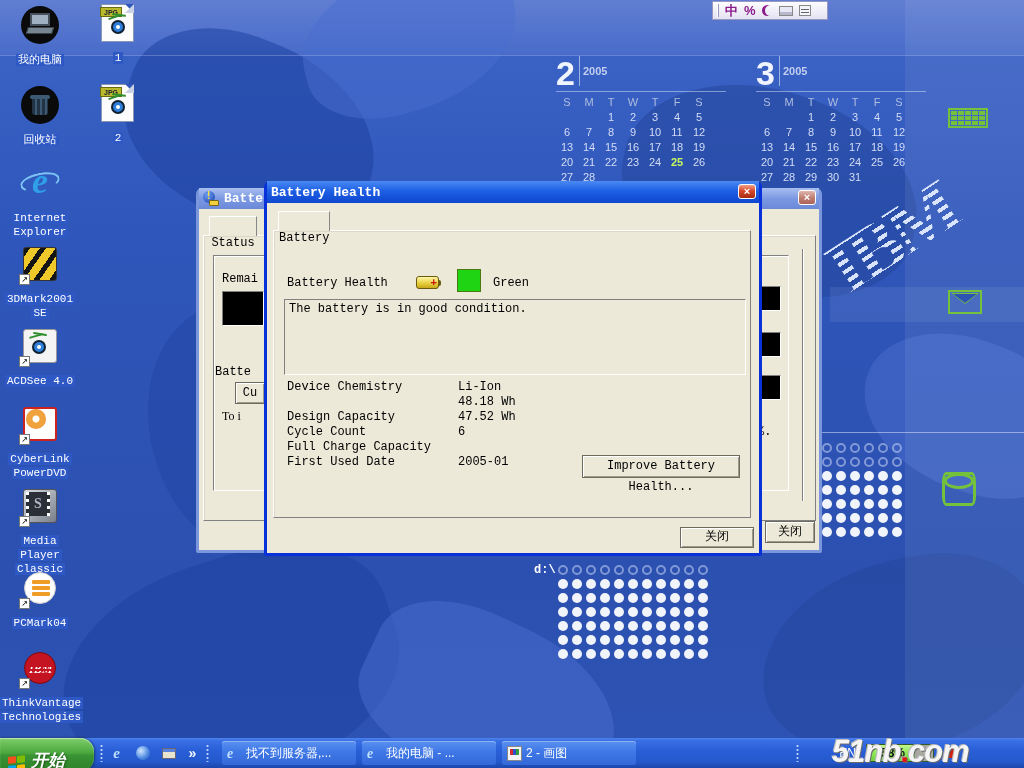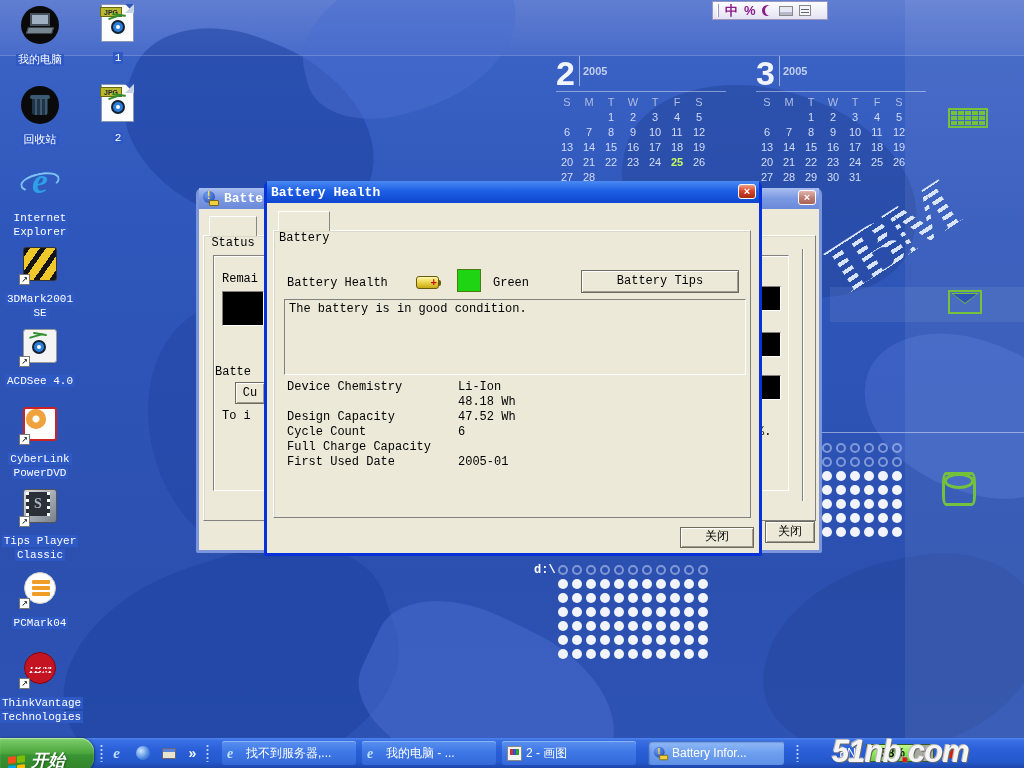--- a/index.html
+++ b/index.html
@@ -505,21 +505,21 @@
     </div>
     <div class="lbl" style="max-width:76px;"><span>CyberLink PowerDVD</span></div>
   </div>
 
   <div class="dicon" style="left:0px;top:487px;">
     <div class="art">
       <div class="sq34 mpc"></div>
         <div class="film"></div>
       <div class="shortcut">↗</div>
     </div>
-    <div class="lbl" style="max-width:86px;"><span>Tips Player Classic</span></div>
+    <div class="lbl" style="max-width:86px;"><span>Media Player Classic</span></div>
   </div>
 
   <div class="dicon" style="left:0px;top:569px;">
     <div class="art">
       <div class="pcm">
           <b style="top:7px;"></b>
           <b style="top:13px;"></b>
           <b style="top:19px;"></b>
         </div>
       <div class="shortcut">↗</div>
@@ -547,21 +547,21 @@
       <span class="xbtn pale" style="top:2px;">×</span>
     </div>
     <div class="winbody" style="height:calc(100% - 21px);">
       <div class="tab" style="left:10px;top:7px;width:48px;height:20px;">Status</div>
       <div class="panel" style="left:4px;top:26px;width:613px;height:286px;"></div>
       <div class="groupbox" style="left:14px;top:46px;width:576px;height:236px;"></div>
       <div class="mono12" style="left:23px;top:63px;">Remai</div>
       <div class="blackbox" style="left:23px;top:82px;width:42px;height:35px;"></div>
       <div class="mono12" style="left:16px;top:156px;">Batte</div>
       <div class="btn" style="left:36px;top:173px;width:30px;height:22px;line-height:20px;">Cu</div>
-      <div class="mono12" style="left:23px;top:200px;">To i</div>
+      <div class="mono12" style="left:23px;top:200px;font-family:Liberation Serif, serif;">To i</div>
       <div style="position:absolute;left:604px;top:40px;width:1px;height:252px;background:#fff;box-shadow:-1px 0 0 #808080;"></div>
       <div class="blackbox" style="left:559px;top:77px;width:23px;height:25px;"></div>
       <div class="blackbox" style="left:559px;top:123px;width:23px;height:25px;"></div>
       <div class="blackbox" style="left:559px;top:166px;width:23px;height:25px;"></div>
       <div class="mono12" style="left:558px;top:216px;">%.</div>
       <div class="btn" style="left:566px;top:312px;width:50px;height:22px;line-height:20px;">关闭</div>
     </div>
   </div>
 
   <div class="xpwin" style="left:264px;top:181px;width:498px;height:375px;background:#0831d9;z-index:10;">
@@ -570,37 +570,37 @@
       <span class="xbtn red">×</span>
     </div>
     <div class="winbody">
       <div class="tab" style="left:11px;top:8px;width:52px;height:20px;">Battery</div>
       <div class="panel" style="left:6px;top:27px;width:478px;height:288px;"></div>
 
       <div class="mono12" style="left:20px;top:73px;">Battery Health</div>
       <div class="batt-sm" style="position:absolute;left:149px;top:73px;"></div>
       <div style="position:absolute;left:190px;top:66px;width:24px;height:23px;background:#1fd413;border:1px solid #4a7a10;"></div>
       <div class="mono12" style="left:226px;top:73px;">Green</div>
-      <div class="btn" style="left:314px;top:67px;width:158px;height:23px;line-height:21px;">Battery Tips</div>
 
       <div class="sunken" style="position:absolute;left:17px;top:96px;width:462px;height:76px;font:12px 'Liberation Mono',monospace;padding:2px 4px;">
         <span>The battery is in good condition.</span>
       </div>
 
       <div class="mono12" style="left:20px;top:177px;text-align:right;">Device Chemistry</div>
       <div class="mono12" style="left:191px;top:177px;">Li-Ion</div>
       <div class="mono12" style="left:20px;top:192px;margin-top:45px;">Full Charge Capacity</div>
       <div class="mono12" style="left:191px;top:192px;">48.18 Wh</div>
       <div class="mono12" style="left:20px;top:207px;">Design Capacity</div>
       <div class="mono12" style="left:191px;top:207px;">47.52 Wh</div>
       <div class="mono12" style="left:20px;top:222px;">Cycle Count</div>
       <div class="mono12" style="left:191px;top:222px;">6</div>
 
       <div class="mono12" style="left:20px;top:252px;">First Used Date</div>
       <div class="mono12" style="left:191px;top:252px;">2005-01</div>
+      <div class="btn" style="left:315px;top:252px;width:158px;height:23px;line-height:21px;">Improve Battery Health...</div>
 
       <div class="btn" style="left:413px;top:324px;width:74px;height:21px;line-height:19px;">关闭</div>
     </div>
   </div>
 </div>
 
 <div id="langbar">
   <span class="lgrip"></span>
   <span class="pur">中</span>
   <span class="pur">%</span>
@@ -636,29 +636,20 @@
     <span>找不到服务器,...</span>
   </div>
   <div class="taskbtn" style="left:362px;">
     <span class="tico ie-sm">e</span>
     <span>我的电脑 - ...</span>
   </div>
   <div class="taskbtn" style="left:502px;">
     <span class="tico paint-sm"></span>
     <span>2 - 画图</span>
   </div>
-  <div class="taskbtn active" style="left:648px;width:136px;">
-    <span class="tico">
-      <span class="binfo-icon" style="transform:scale(.9);display:block;">
-          <span class="ball"></span>
-          <span class="cell"></span>
-        </span>
-    </span>
-    <span>Battery Infor...</span>
-  </div>
 
   <div class="grip" style="left:796px;"></div>
   <div id="tray">
     <span class="lang">EN</span>
     <span id="batt-meter">
       <span class="fill"></span>
       <span class="pct">58%</span>
     </span>
     <span id="tray-red"></span>
   </div>

